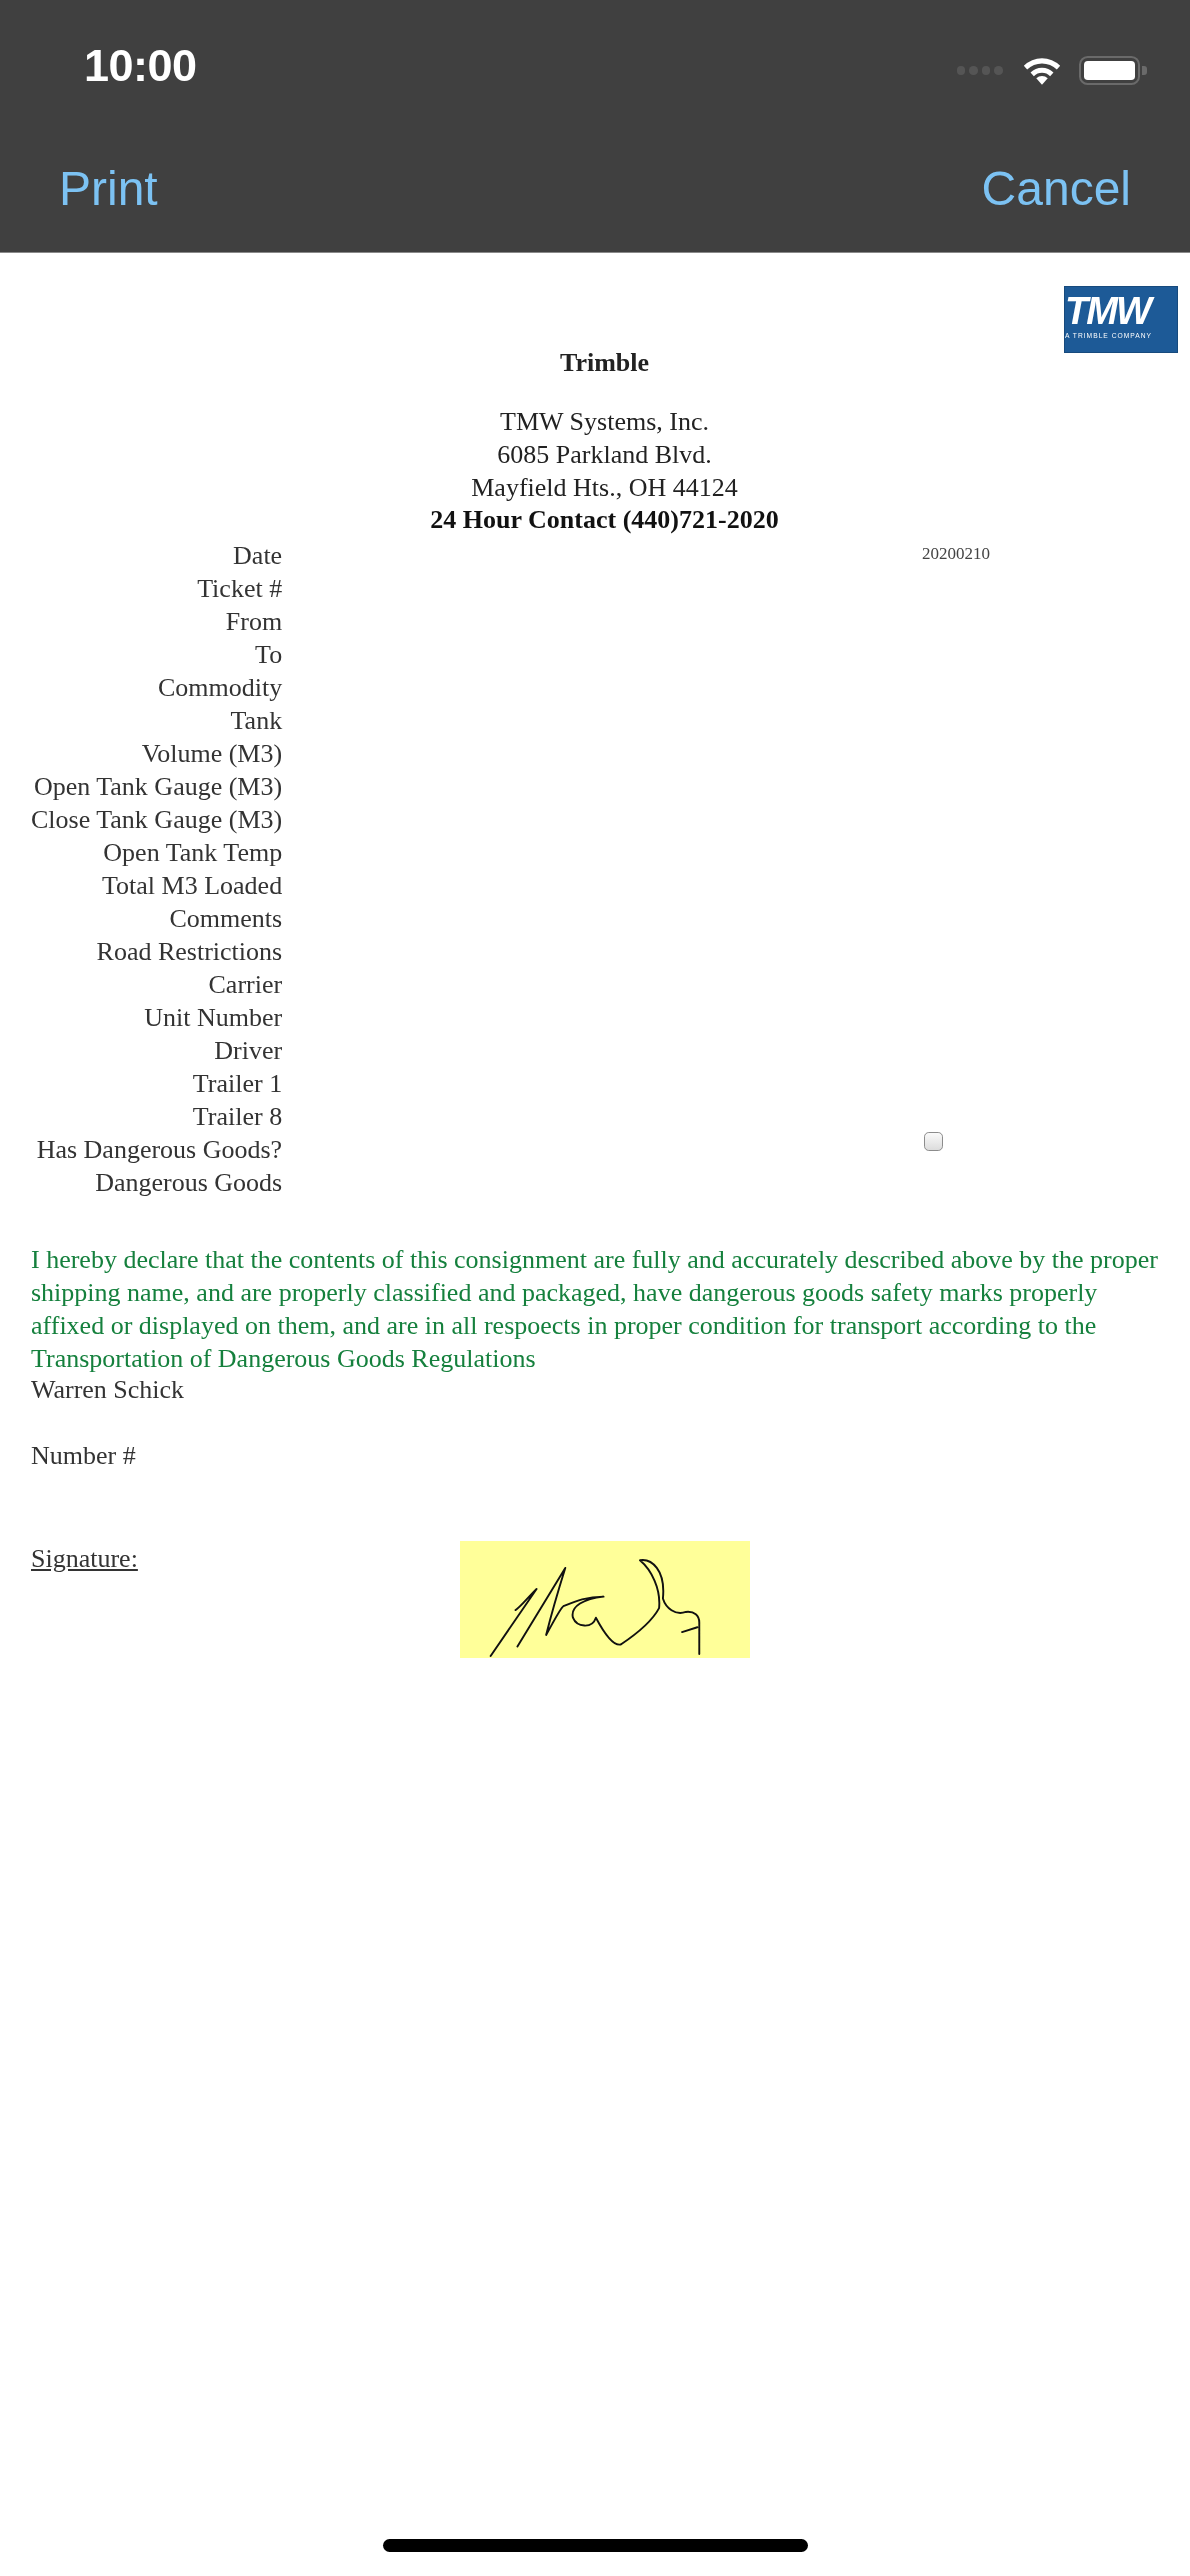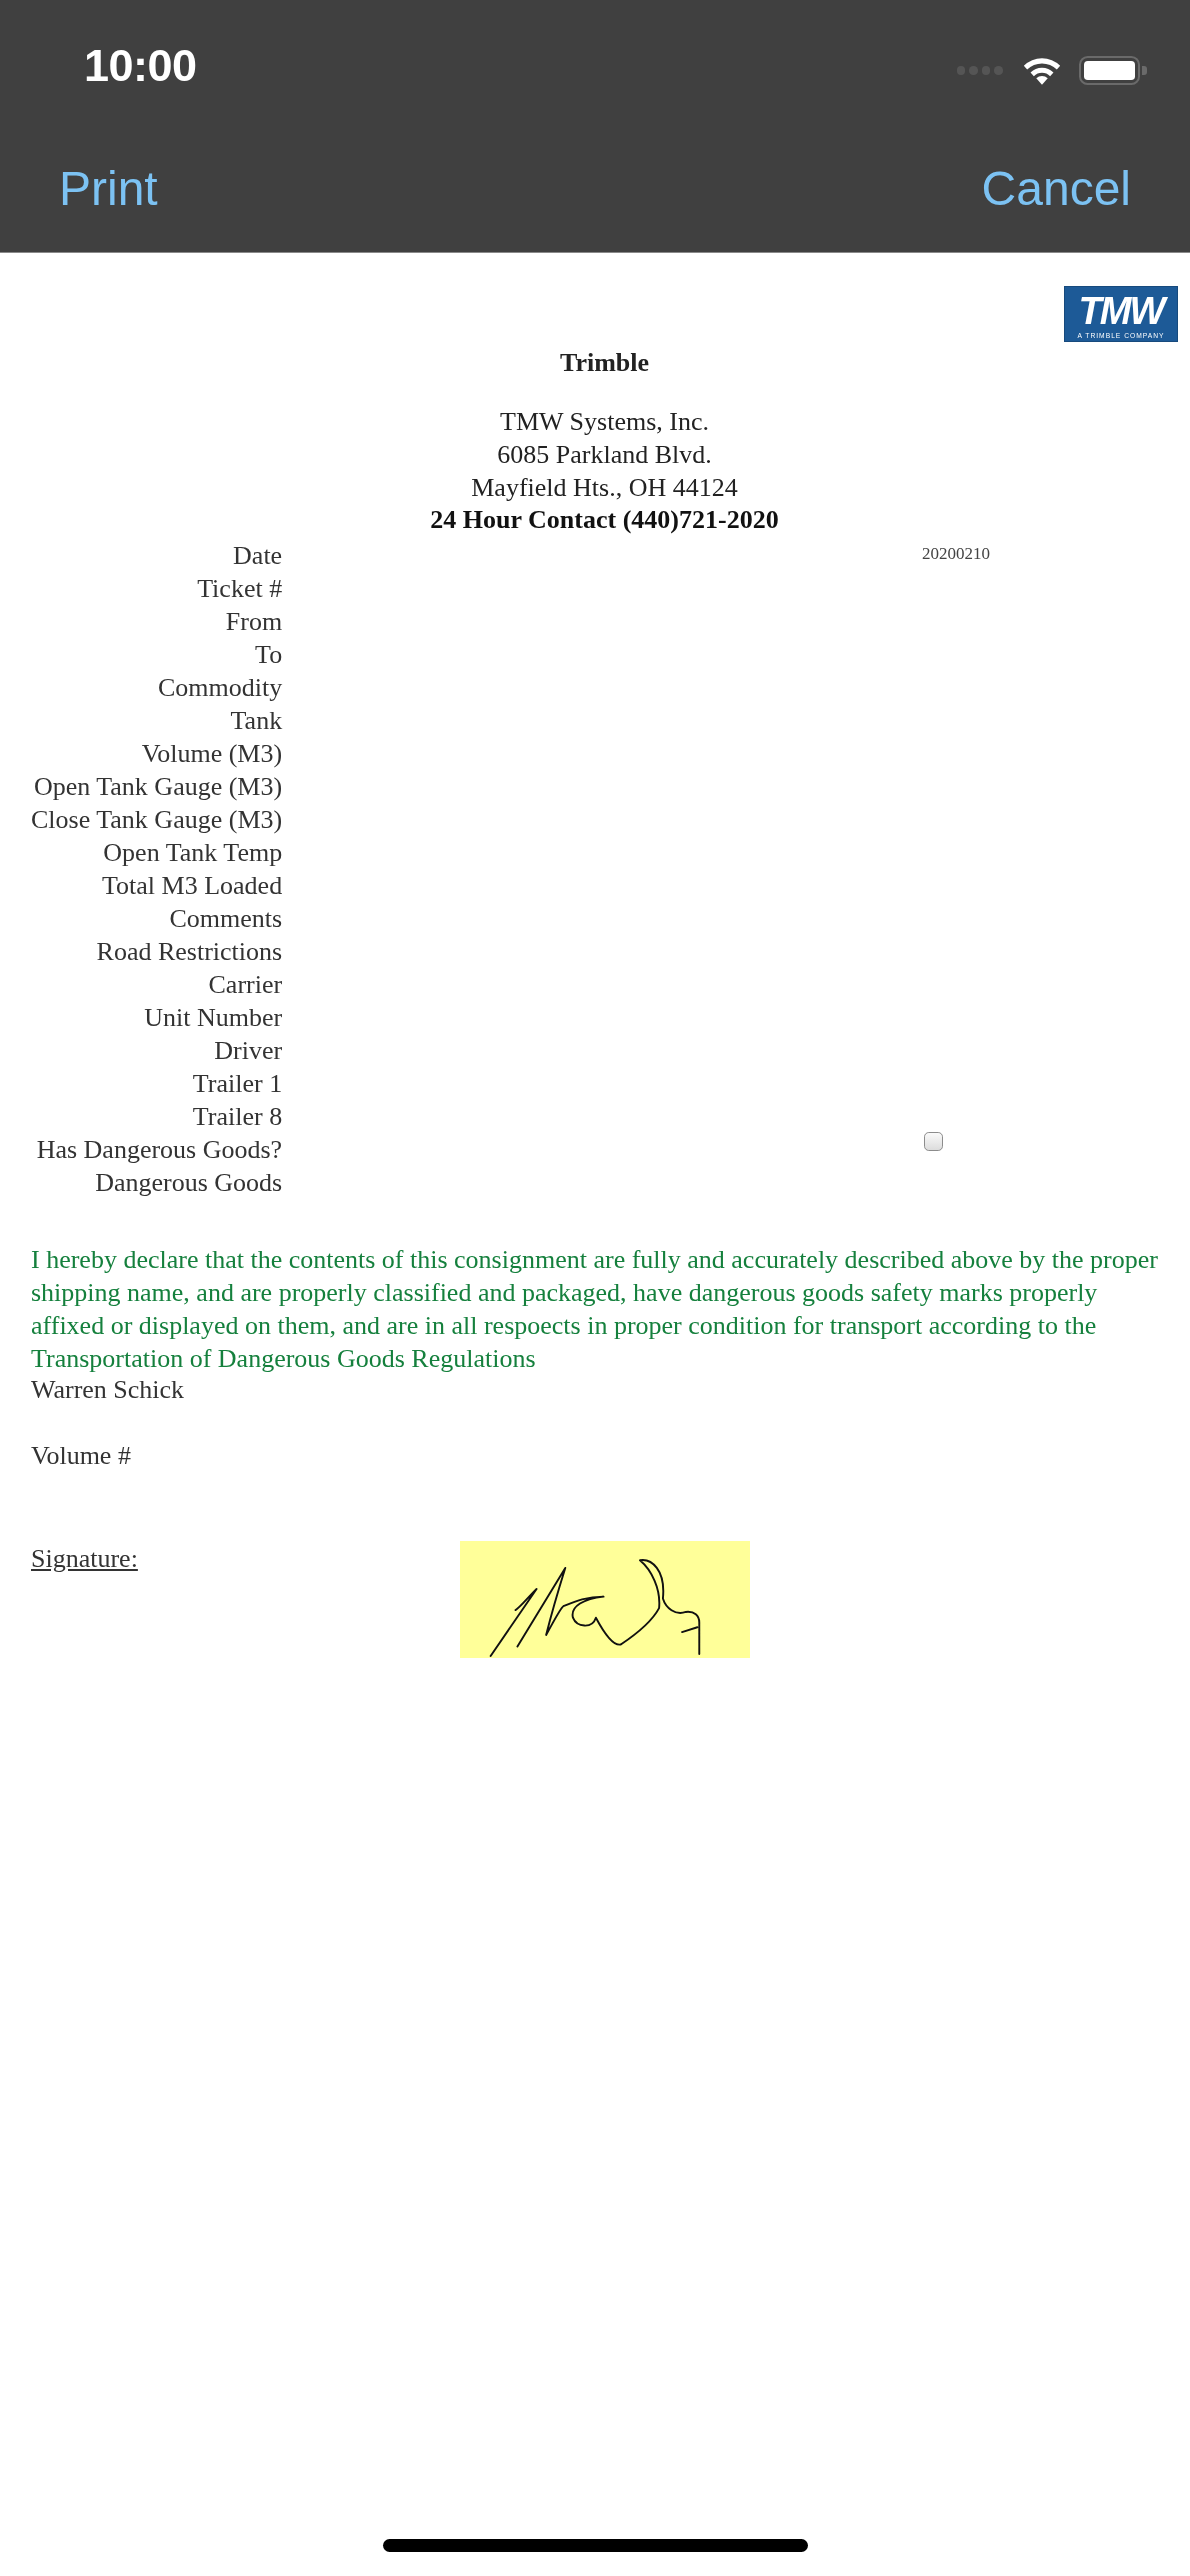--- a/index.html
+++ b/index.html
@@ -11,21 +11,21 @@
   .signal span { width:8.6px; height:8.6px; border-radius:50%; background:#555; display:block; }
   .wifi { width:44px; height:33px; }
   .battery { position:relative; width:61px; height:29px; border:2.9px solid #6a6a6a; border-radius:8.6px; box-sizing:border-box; padding:2.9px; }
   .battery .fill { width:100%; height:100%; background:#fff; border-radius:3.8px; }
   .battery .nub { position:absolute; right:-8.6px; top:7.7px; width:4.8px; height:9.6px; background:#6a6a6a; border-radius:0 2.9px 2.9px 0; }
   .nav-btn { position:absolute; top:161px; color:#7cc2f3; font-family:Liberation Sans, sans-serif; font-size:48px; font-weight:500; background:none; border:none; padding:0; cursor:pointer;text-align:right; }
   .print-btn { left:59px; }
   .cancel-btn { right:59px; }
 
   .doc { position:absolute; left:0; top:254px; width:1190px; }
-  .logo { position:absolute; left:1064px; top:32px; width:114px; height:56px; background:#1d5a97; border:1px solid #174a7d; box-sizing:border-box; text-align:center; }
+  .logo { position:absolute; left:1064px; top:32px; width:114px; height:67px; background:#1d5a97; border:1px solid #174a7d; box-sizing:border-box; }
   .logo .big { color:#fff; font-family:"Liberation Sans", sans-serif; font-weight:900; font-style:italic; font-size:38px; line-height:40px; letter-spacing:-1.9px; margin-top:3.8px; }
   .logo .small { color:#fff; font-family:"Liberation Sans", sans-serif; font-size:6.7px; letter-spacing:1px; line-height:9.6px; }
 
   .company { position:absolute; left:0; width:1209px; text-align:center; color:#222; font-size:26px; }
   .company.title { top:94px; font-weight:bold; }
   .company.addr1 { top:153px; }
   .company.addr2 { top:186px; }
   .company.addr3 { top:219px; }
   .company.contact { top:251px; font-weight:bold; color:#111; }
 
@@ -102,21 +102,21 @@
     <div class="field-row">Trailer 8</div>
     <div class="field-row">Has Dangerous Goods?</div>
     <div class="field-row">Dangerous Goods</div>
   </div>
 
   <div class="date-value">20200210</div>
   <div class="dg-checkbox"></div>
 
   <div class="declaration">I hereby declare that the contents of this consignment are fully and accurately described above by the proper shipping name, and are properly classified and packaged, have dangerous goods safety marks properly affixed or displayed on them, and are in all respoects in proper condition for transport according to the Transportation of Dangerous Goods Regulations</div>
   <div class="signer">Warren Schick</div>
-  <div class="order">Volume #</div>
+  <div class="order">Number #</div>
   <div class="sig-label">Signature:</div>
 
   <div class="sig-box">
     <svg viewBox="0 0 303 122">
       <path d="M32 120 L80 50 C70 60 62 70 58 72 M60 110 L110 28 C100 60 92 90 90 98 C100 80 105 70 108 68 C118 64 130 58 150 58 C130 60 115 68 118 80 C122 90 138 92 142 80 C150 95 160 110 168 108 C180 100 200 85 208 70 C210 50 200 30 188 20 C200 18 215 30 212 60 C215 70 225 78 236 74 C245 73 250 78 250 85 L250 118 M232 95 L248 90" fill="none" stroke="#111" stroke-width="2" stroke-linecap="round" stroke-linejoin="round"></path>
     </svg>
   </div>
 </div>
 
 <div class="home-indicator"></div>

